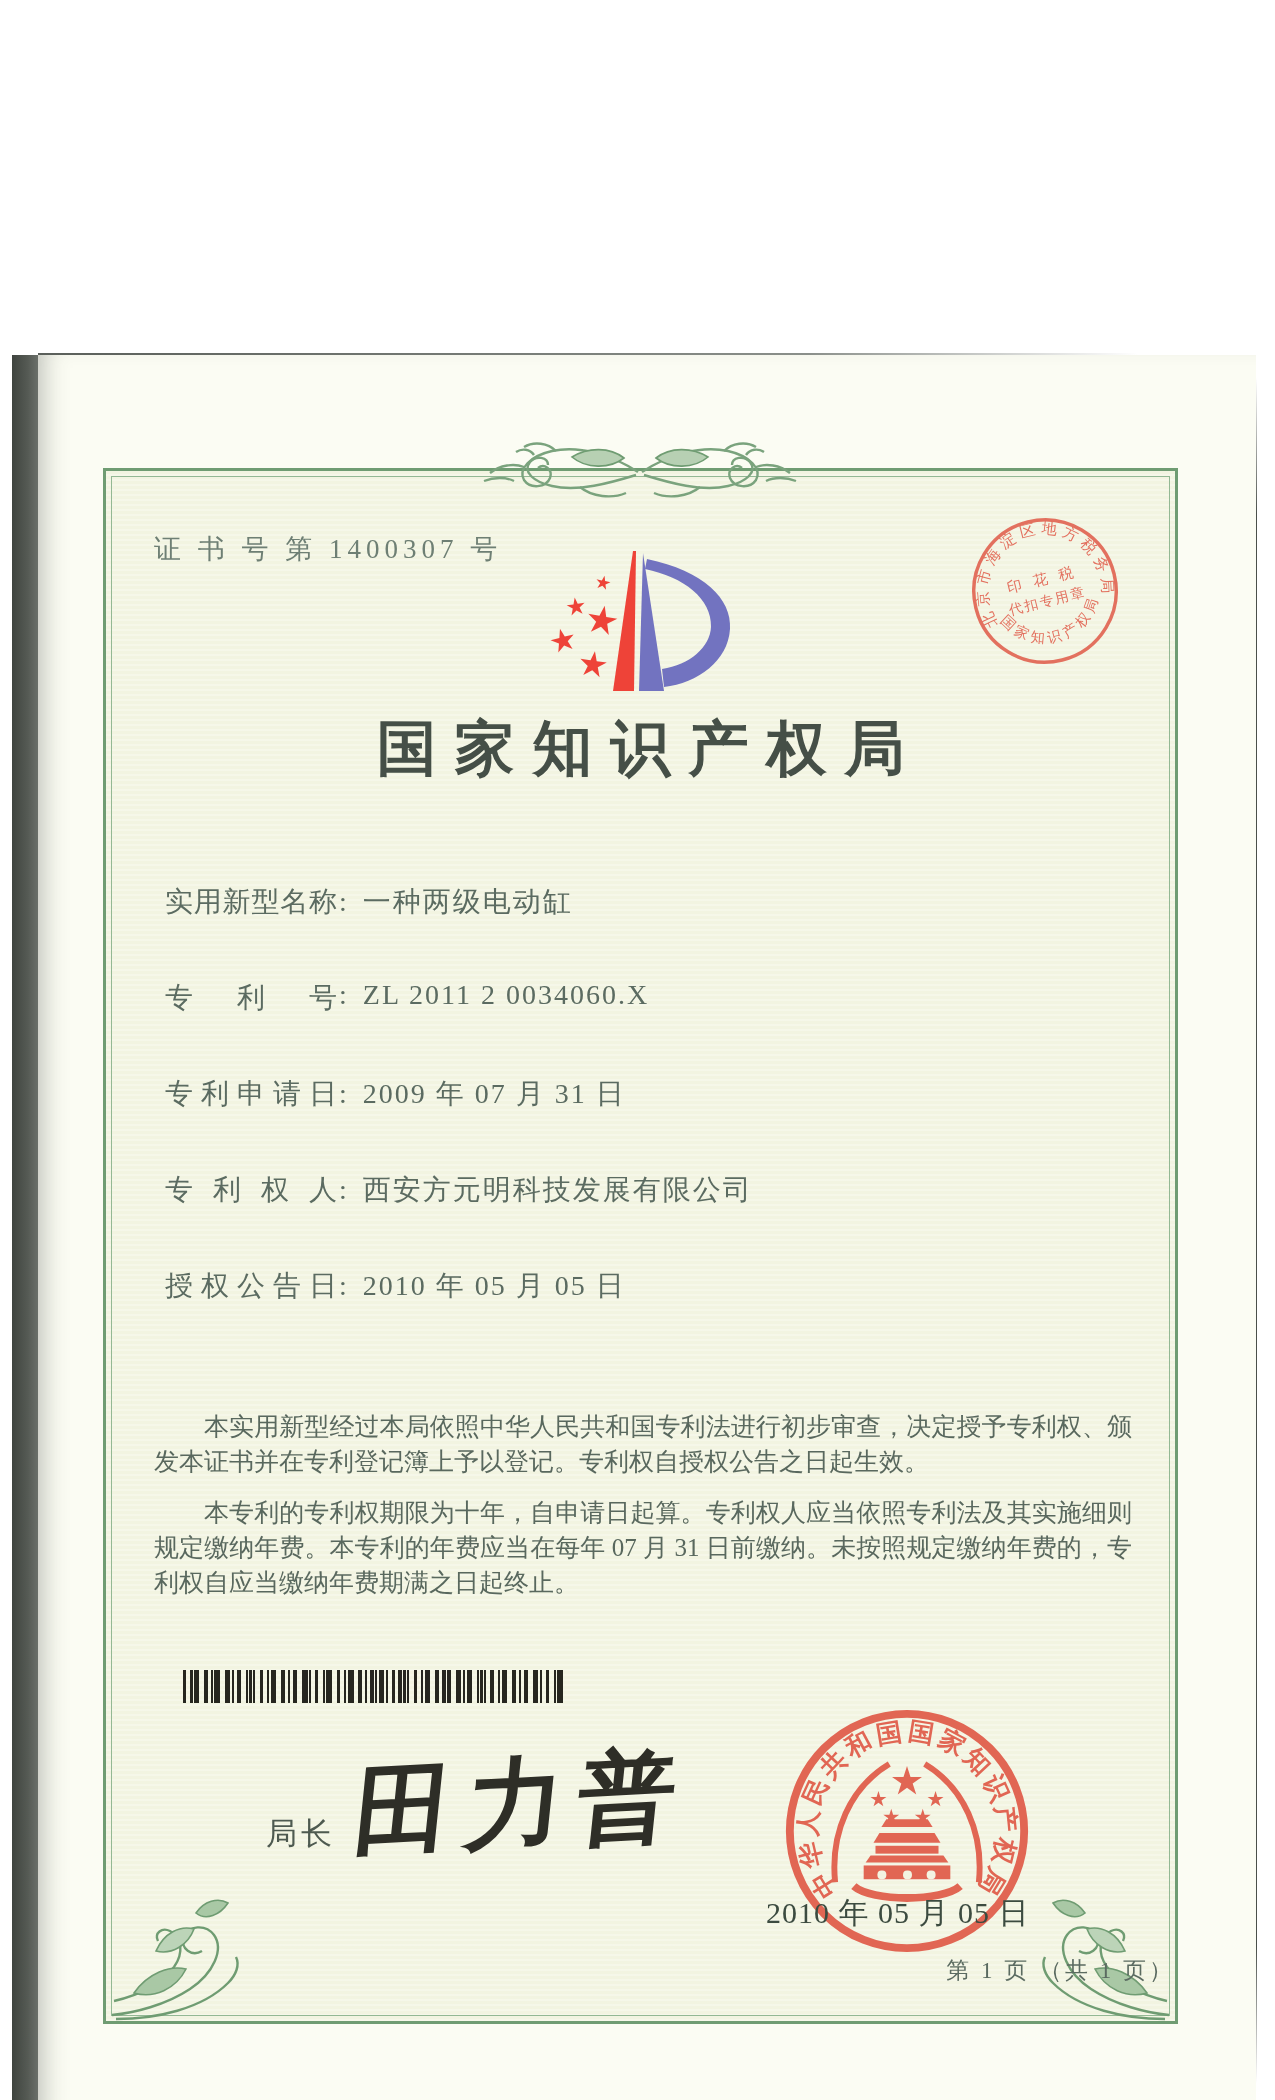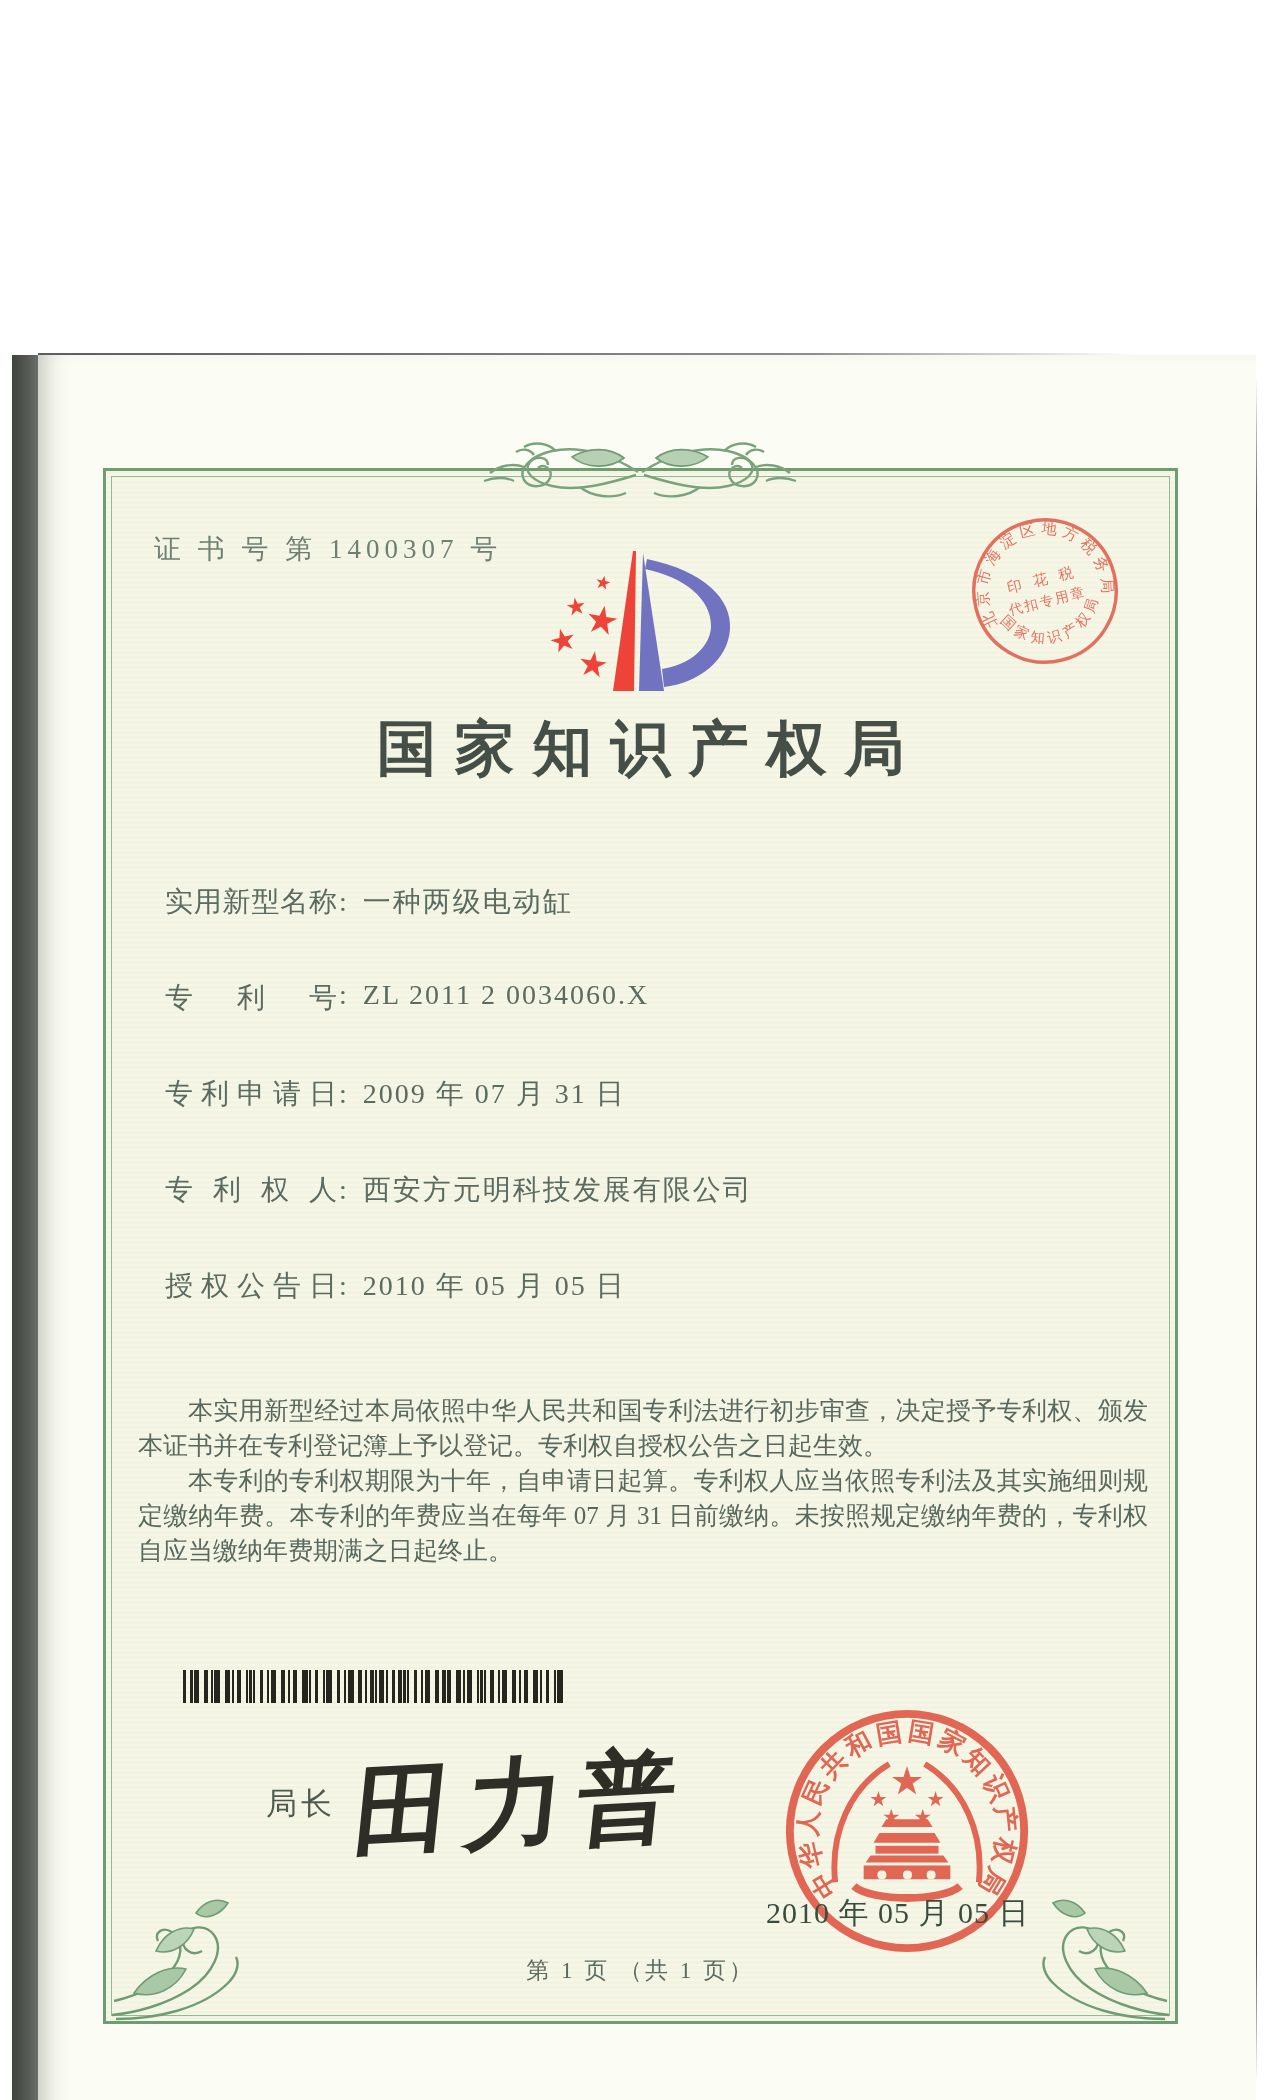--- a/index.html
+++ b/index.html
@@ -32,30 +32,30 @@
   .logo{position:absolute;left:440px;top:66px;}
   .title{position:absolute;left:0;top:238px;width:100%;text-align:center;
     font-size:60px;font-weight:bold;color:#454f47;letter-spacing:18px;text-indent:18px;}
   .fields{position:absolute;left:47px;top:400px;width:980px;list-style:none;margin:12px;padding:0;}
   .field-row{height:96px;font-size:28px;color:#5b6b61;}
   .field-label{display:inline-block;width:172px;text-align:justify;text-align-last:justify;vertical-align:top;}
   .field-colon{display:inline-block;margin-left:2px;}
   .field-value{margin-left:16px;letter-spacing:2px;}
   .body-text{position:absolute;left:32px;top:922px;width:1010px;
     font-size:25px;line-height:35px;color:#59685e;text-align:justify;}
-  .body-text p{margin:0;text-indent:2em;}
+  .body-text p{margin:16px;text-indent:2em;}
   .barcode{position:absolute;left:77px;top:1199px;width:384px;height:33px;
     background-image:
       repeating-linear-gradient(90deg,#26261f 0 2px,rgba(0,0,0,0) 2px 7px),
       repeating-linear-gradient(90deg,#26261f 0 3px,rgba(0,0,0,0) 3px 11px),
       repeating-linear-gradient(90deg,rgba(0,0,0,0) 0 8px,#26261f 8px 10px,rgba(0,0,0,0) 10px 23px);}
-  .sig-role{position:absolute;left:160px;top:1312px;font-size:31px;color:#4e5a50;letter-spacing:4px;}
+  .sig-role{position:absolute;left:160px;top:1342px;font-size:31px;color:#4e5a50;letter-spacing:4px;}
   .sig-name{position:absolute;left:248px;top:1268px;font-size:98px;font-weight:bold;color:#2e2e27;
     letter-spacing:14px;transform:rotate(-3deg) skewX(-9deg);white-space:nowrap;}
-  .footer{position:absolute;left:0;top:1484px;width:100%;text-align:center;
+  .footer{position:absolute;left:0;top:1484px;width:100%;text-align:right;
     font-size:23px;color:#5b6b61;letter-spacing:3px;}
   
   .seal-tax{position:absolute;left:855px;top:36px;opacity:.85;}
   .seal-cnipa{position:absolute;left:673px;top:1232px;opacity:.92;}
   .seal-date{position:absolute;left:660px;top:1422px;width:300px;font-size:30px;
     color:#3c4b40;letter-spacing:1px;white-space:nowrap;font-weight:500;}
 </style>
 </head>
 <body>
 

